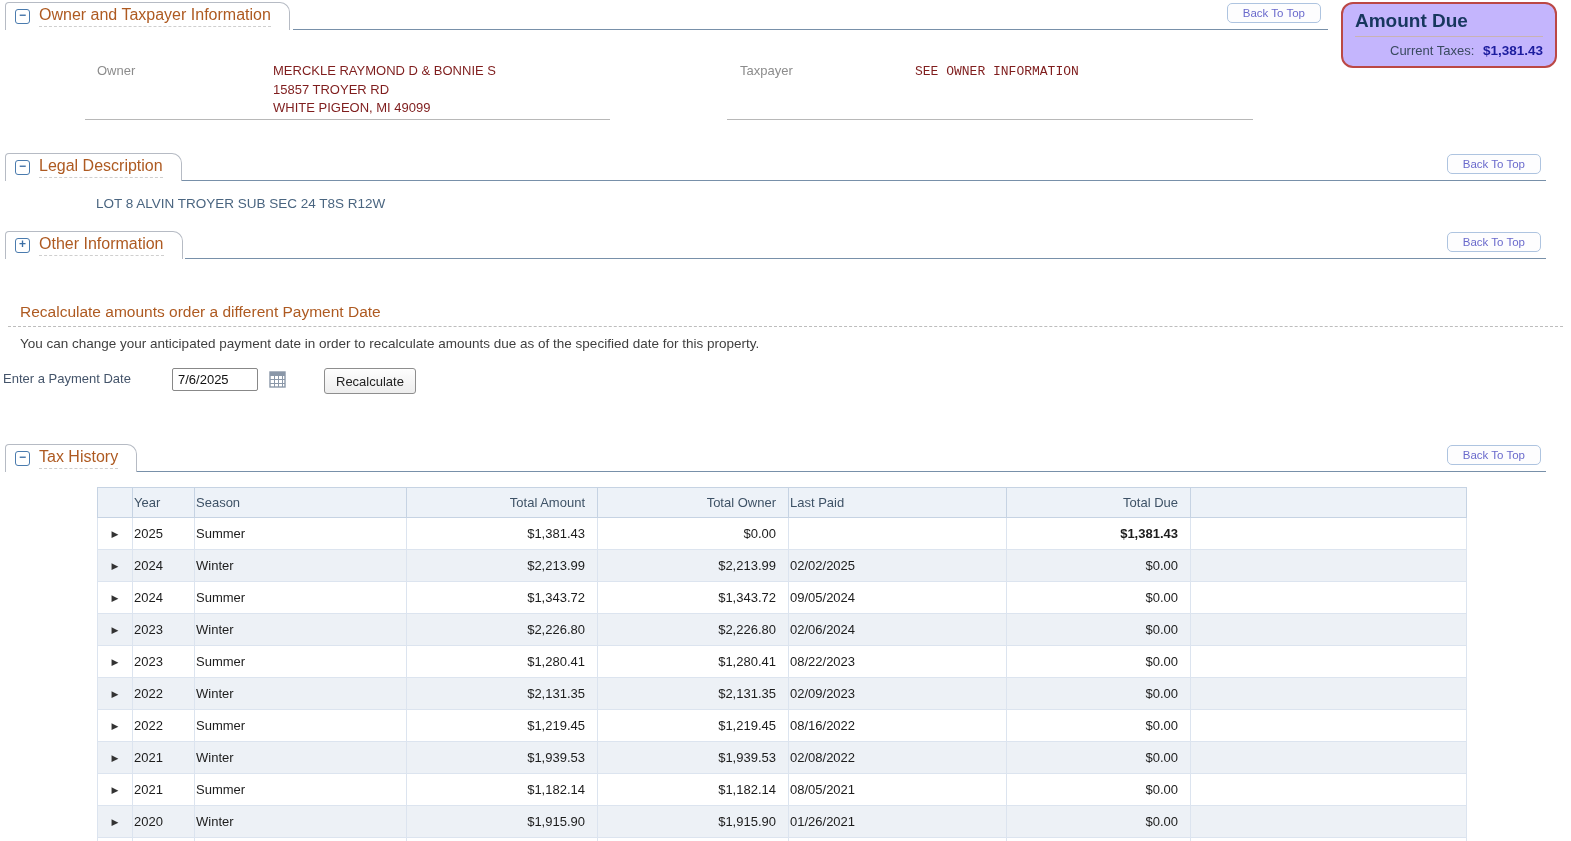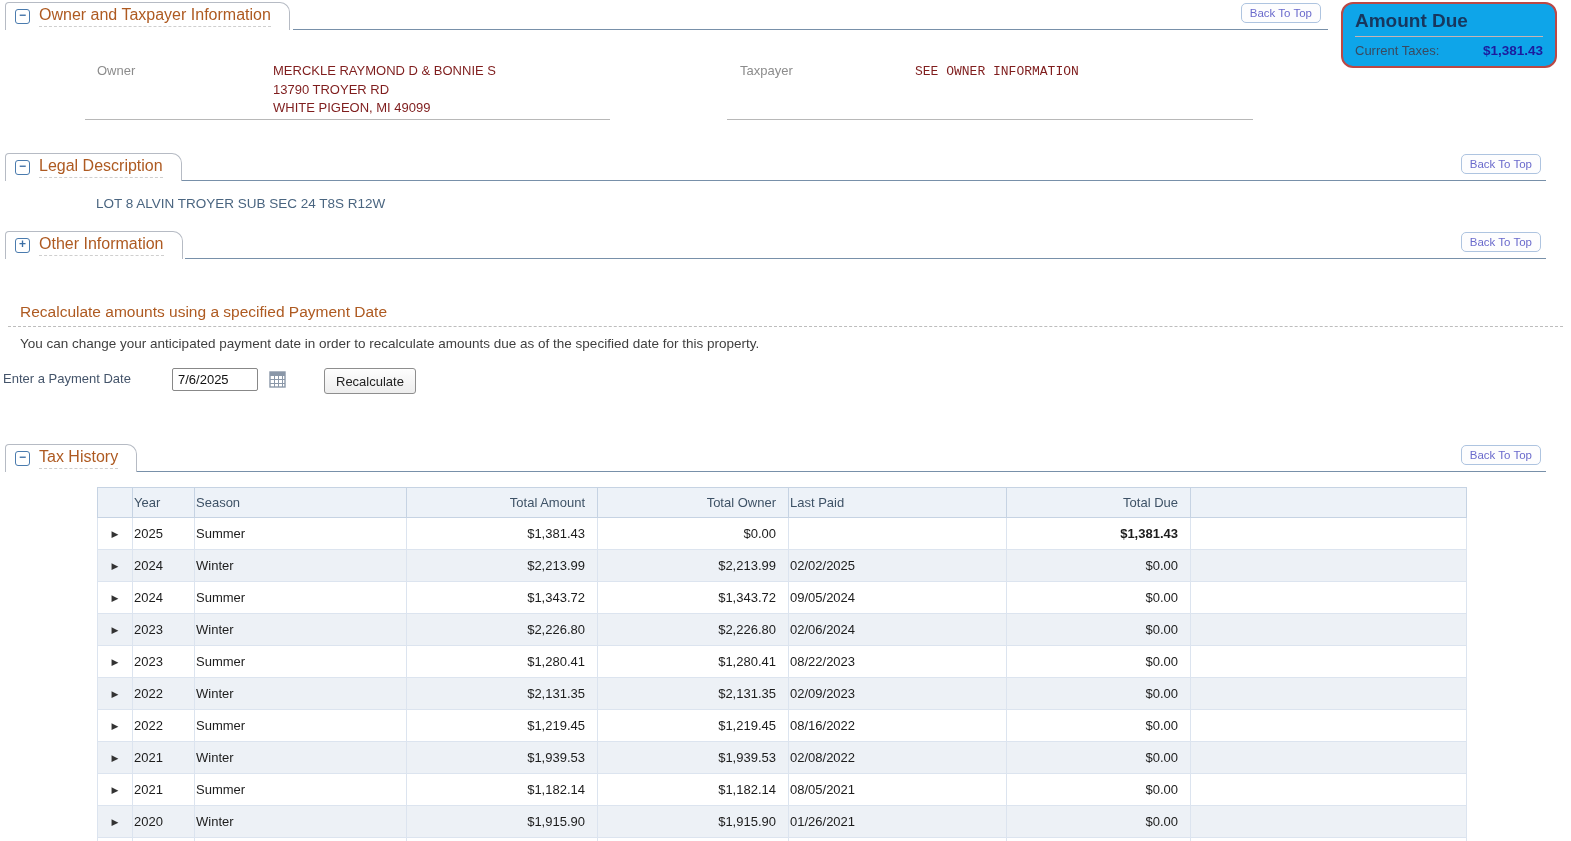--- a/index.html
+++ b/index.html
@@ -9,28 +9,28 @@
   
   .tabrow{position:absolute;left:0;width:1571px;height:30px;}
   .tabrow .hline{position:absolute;bottom:0;height:1px;background:#7890A9;}
   .tab{position:absolute;left:5px;top:2px;height:28px;background:#fff;
        border:1px solid #b6bbc4;border-bottom:none;border-radius:4px 10px 0 0;
        display:flex;align-items:center;gap:9px;padding:0 18px 0 9px;box-sizing:border-box;}
   .tab-title{color:#AE5A21;font-size:16px;border-bottom:1px dashed #cfcfcf;padding-bottom:2px;white-space:nowrap;}
   .collapse-icon{width:13px;height:13px;flex:0 0 13px;border:1px solid #4a7bae;border-radius:3px;
        color:#3b6ea5;font-size:12px;line-height:11px;text-align:center;background:#fff;font-weight:bold;}
   .btt{position:absolute;top:3px;font-size:11.5px;color:#6a6acc;background:#fdfdfe;
-       border:1px solid #aec4e0;border-radius:5px;padding:3px 8px;cursor:pointer;white-space:nowrap;}
+       border:1px solid #aec4e0;border-radius:5px;padding:3px 15px;cursor:pointer;white-space:nowrap;}
 
   
   #amount-due{position:absolute;top:2px;left:1341px;width:216px;height:66px;box-sizing:border-box;
-       background:#0ea5e9;border:2px solid #BB4845;border-radius:12px;padding:6px 12px 8px;}
+       background:#c4b5fd;border:2px solid #BB4845;border-radius:12px;padding:6px 12px 8px;}
   #amount-due .ttl{font-size:19px;font-weight:bold;color:#17375E;}
   #amount-due .div{border:none;border-top:1px solid #c9b3b3;margin:4px 0 6px;}
-  #amount-due .row{display:flex;justify-content:space-between;align-items:flex-start;}
+  #amount-due .row{display:flex;justify-content:space-between;align-items:flex-start;margin-left:35px;}
   #amount-due .lbl{font-size:13px;color:#3a4a60;}
   #amount-due .val{font-size:13.5px;font-weight:bold;color:#1c1c9e;}
 
   
   .flabel{position:absolute;font-size:13px;color:#8c8c8c;}
   .fvalue{position:absolute;font-size:13px;color:#7f1d1d;line-height:18.5px;}
   .uline{position:absolute;height:1px;background:#b8b8b8;}
 
   
   #legal-text{position:absolute;left:96px;top:196px;font-size:13.5px;color:#4a6580;}
@@ -81,21 +81,21 @@
     <hr class="div">
     <div class="row">
       <span class="lbl">Current Taxes:</span>
       <span class="val">$1,381.43</span>
     </div>
   </div>
 
   <span class="flabel" style="left:97px;top:63px;">Owner</span>
   <div class="fvalue" style="left:273px;top:62px;">
     <div>MERCKLE RAYMOND D &amp; BONNIE S</div>
-    <div>13790 TROYER RD</div>
+    <div>15857 TROYER RD</div>
     <div>WHITE PIGEON, MI 49099</div>
   </div>
   <div class="uline" style="left:85px;top:119px;width:525px;"></div>
 
   <span class="flabel" style="left:740px;top:63px;">Taxpayer</span>
   <span class="fvalue" style="left:915px;top:63px;font-family:Liberation Mono, monospace;">SEE OWNER INFORMATION</span>
   <div class="uline" style="left:727px;top:119px;width:526px;"></div>
 
   <div class="tabrow" style="top:151px;">
     <div class="hline" style="left:180px;right:25px;"></div>
@@ -109,21 +109,21 @@
 
   <div class="tabrow" style="top:229px;">
     <div class="hline" style="left:185px;right:25px;"></div>
     <div class="tab">
       <span class="collapse-icon">+</span>
       <span class="tab-title">Other Information</span>
     </div>
     <button class="btt" style="right:30px;">Back To Top</button>
   </div>
 
-  <div id="recalc-heading">Recalculate amounts using a specified Payment Date</div>
+  <div id="recalc-heading">Recalculate amounts order a different Payment Date</div>
   <div id="recalc-dotted"></div>
   <div id="recalc-desc">You can change your anticipated payment date in order to recalculate amounts due as of the specified date for this property.</div>
   <span id="payment-date-label">Enter a Payment Date</span>
   <input id="payment-date-input" type="text" value="7/6/2025" style="">
   <svg id="calendar-icon" width="17" height="17" viewBox="0 0 17 17">
     <rect x="1" y="1" width="15" height="15" fill="#ffffff" stroke="#8a97a8" stroke-width="1.4"></rect>
     <rect x="1" y="1" width="15" height="4" fill="#8a97a8"></rect>
     <line x1="5.5" y1="5" x2="5.5" y2="16" stroke="#8a97a8" stroke-width="1"></line>
     <line x1="9.5" y1="5" x2="9.5" y2="16" stroke="#8a97a8" stroke-width="1"></line>
     <line x1="13.5" y1="5" x2="13.5" y2="16" stroke="#8a97a8" stroke-width="1"></line>

